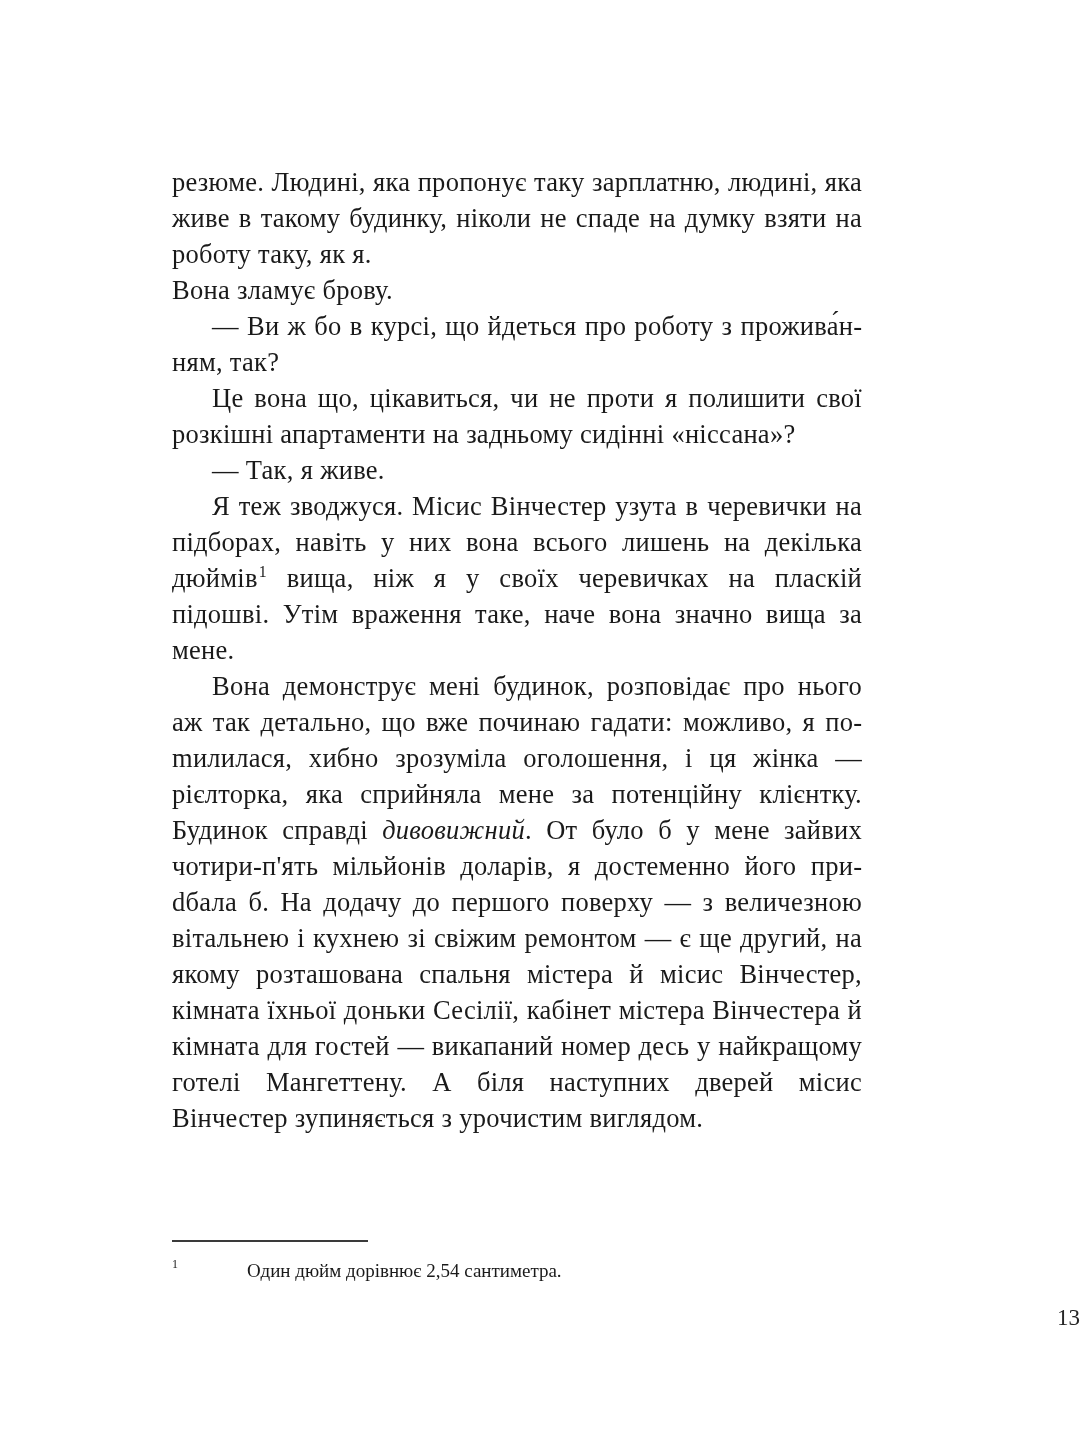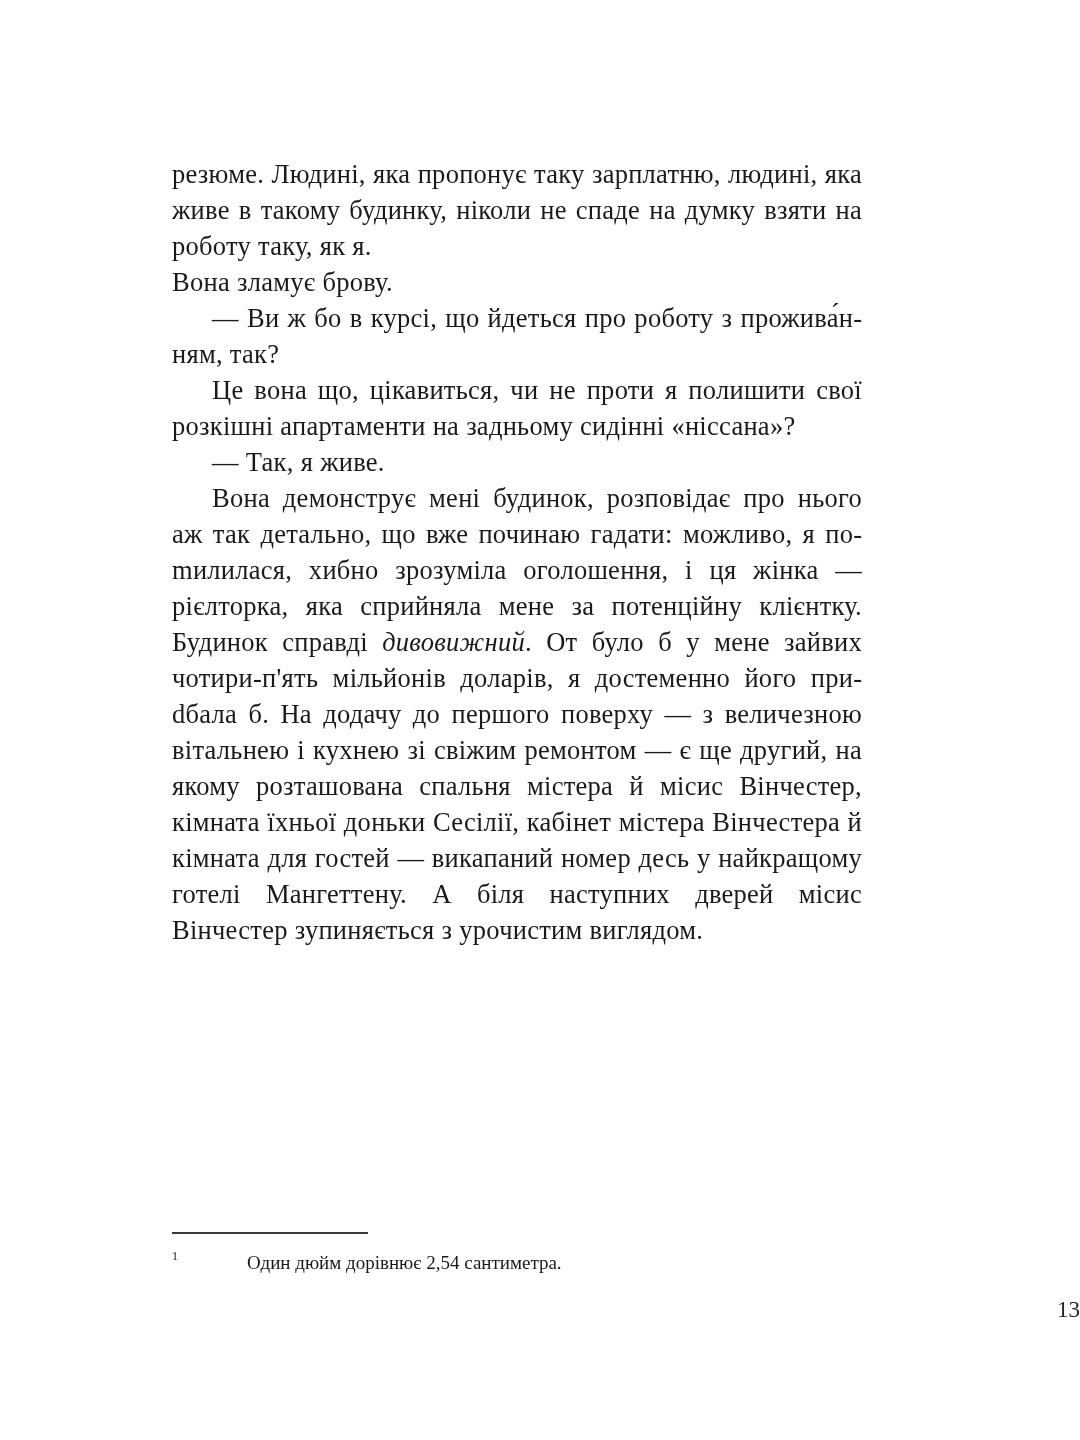--- a/index.html
+++ b/index.html
@@ -12,21 +12,21 @@
     height: 1440px;
     font-family: "Liberation Serif", "DejaVu Serif", serif;
     color: #1a1a1a;
     position: relative;
     overflow: hidden;
   }
 
   .page {
     position: absolute;
     left: 0;
-    top: 0;
+    top: 8px;
     width: 1080px;
     height: 1124px;
     background: #ffffff;
   }
 
   .text-block {
     position: absolute;
     left: 172px;
     top: 156px;
     width: 690px;
@@ -120,20 +120,21 @@
 
     <p class="para cont">Вона зламує брову.</p>
 
     <p class="para indent">— Ви ж бо в курсі, що йдеться про роботу з прожива́н­ням, так?</p>
 
     <p class="para indent">Це вона що, цікавиться, чи не проти я полишити свої розкішні апартаменти на задньому сидінні «ніссана»?</p>
 
     <p class="para indent">— Так, я живе.</p>
 
 
+    <p class="para indent"><span>Я теж зводжуся. Місис Вінчестер узута в черевички на підборах, навіть у них вона всього лишень на декілька дюймів</span><sup class="fn-ref">1</sup><span> вища, ніж я у своїх черевичках на пласкій підошві. Утім враження таке, наче вона значно вища за мене.</span></p>
 
 
     <p class="para indent"><span>Вона демонструє мені будинок, розповідає про нього аж так детально, що вже починаю гадати: можливо, я по­mилилася, хибно зрозуміла оголошення, і ця жінка — рієлторка, яка сприйняла мене за потенційну клієнтку. Будинок справді </span><em>дивовижний</em><span>. От було б у мене зайвих чотири-п'ять мільйонів доларів, я достеменно його при­dбала б. На додачу до першого поверху — з величезною вітальнею і кухнею зі свіжим ремонтом — є ще другий, на якому розташована спальня містера й місис Вінчестер, кімната їхньої доньки Сесілії, кабінет містера Вінчестера й кімната для гостей — викапаний номер десь у найкра­щому готелі Мангеттену. А біля наступних дверей місис Вінчестер зупиняється з урочистим виглядом.</span></p>
 
   </div>
 
   <div class="footnote-zone">
     <div class="footnote-rule"></div>
     <div class="footnote-row">
       <span class="footnote-marker">1</span>

